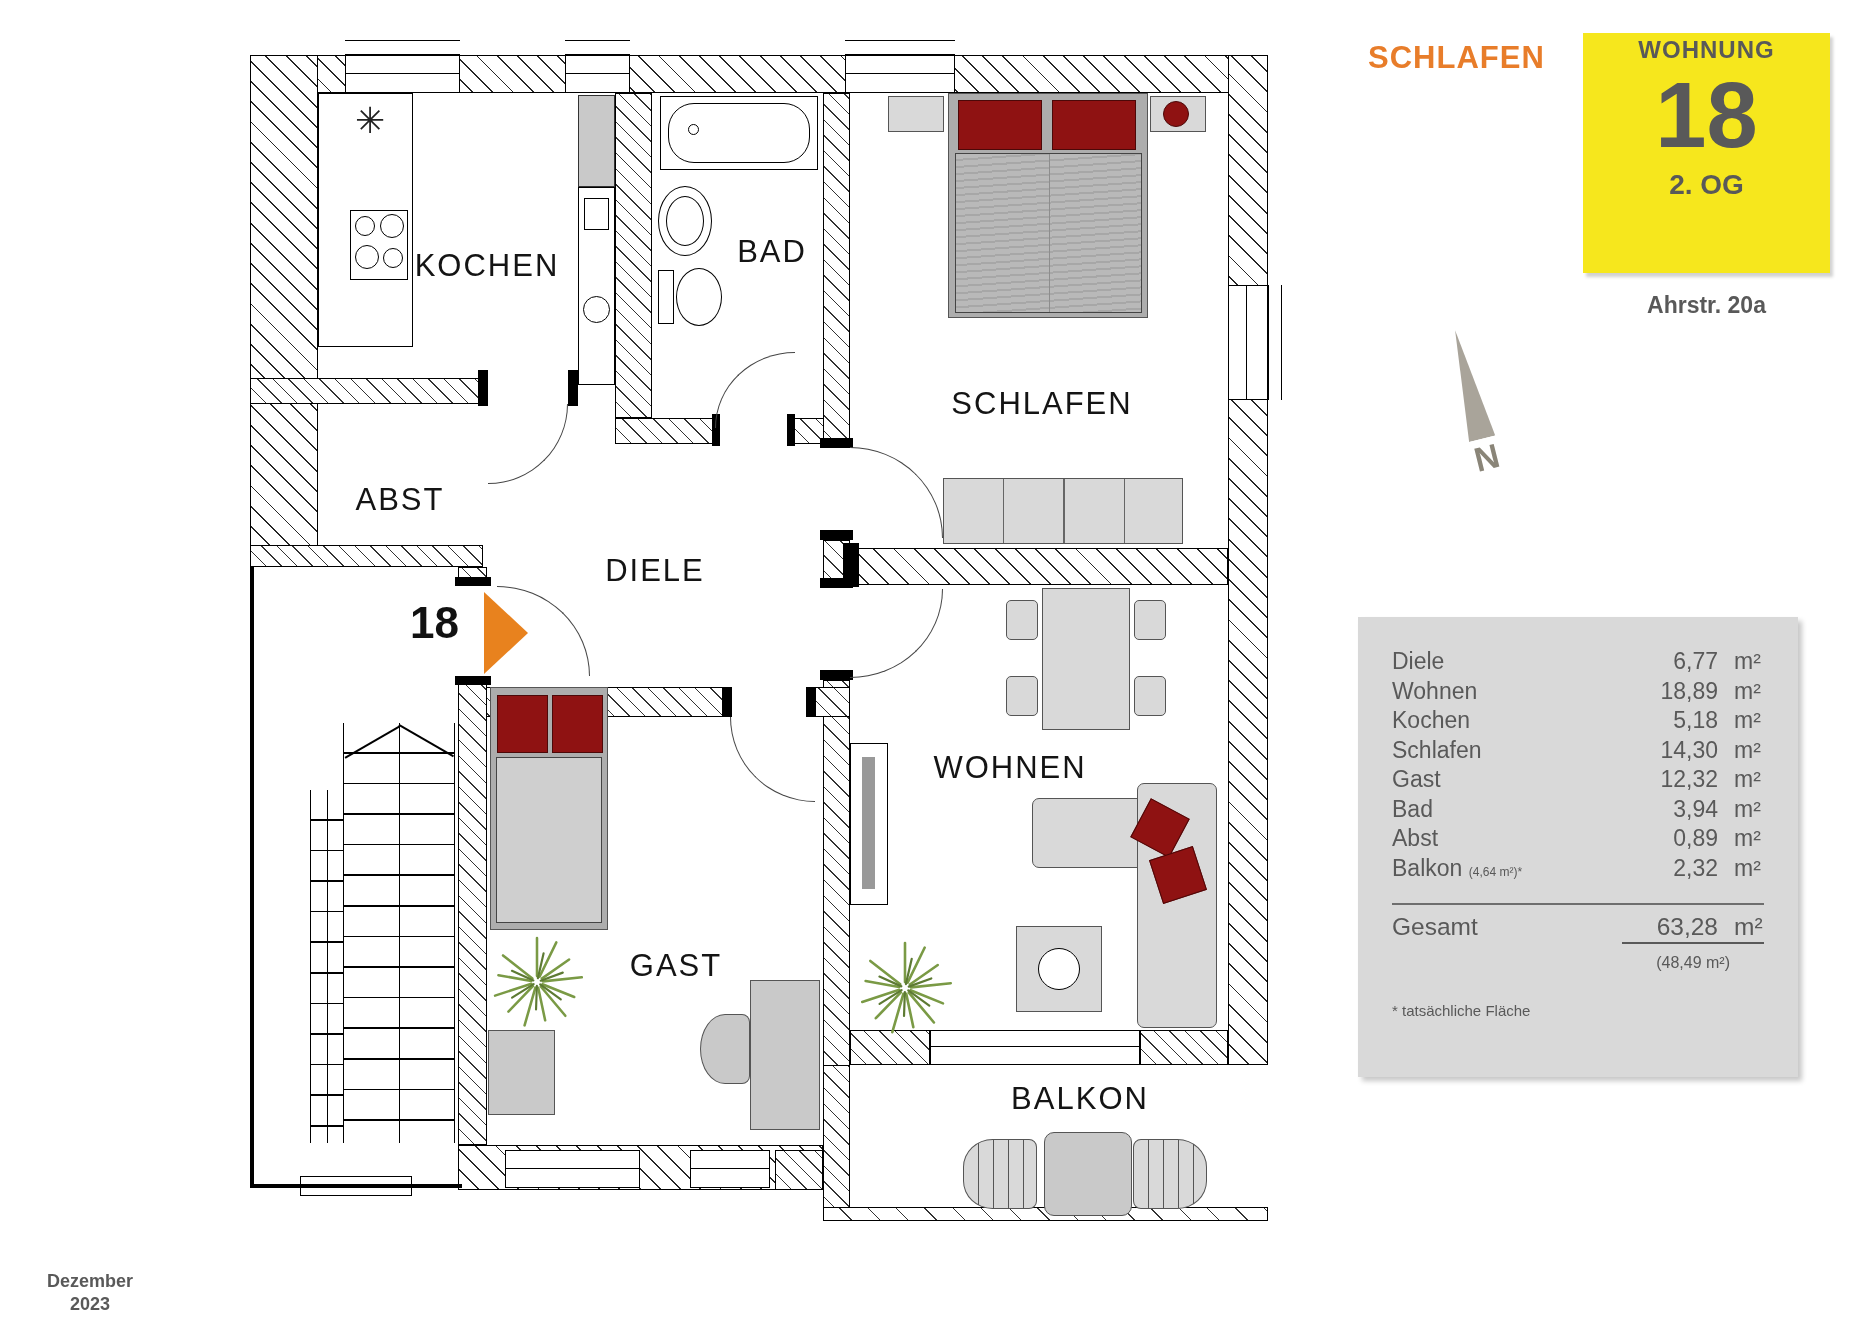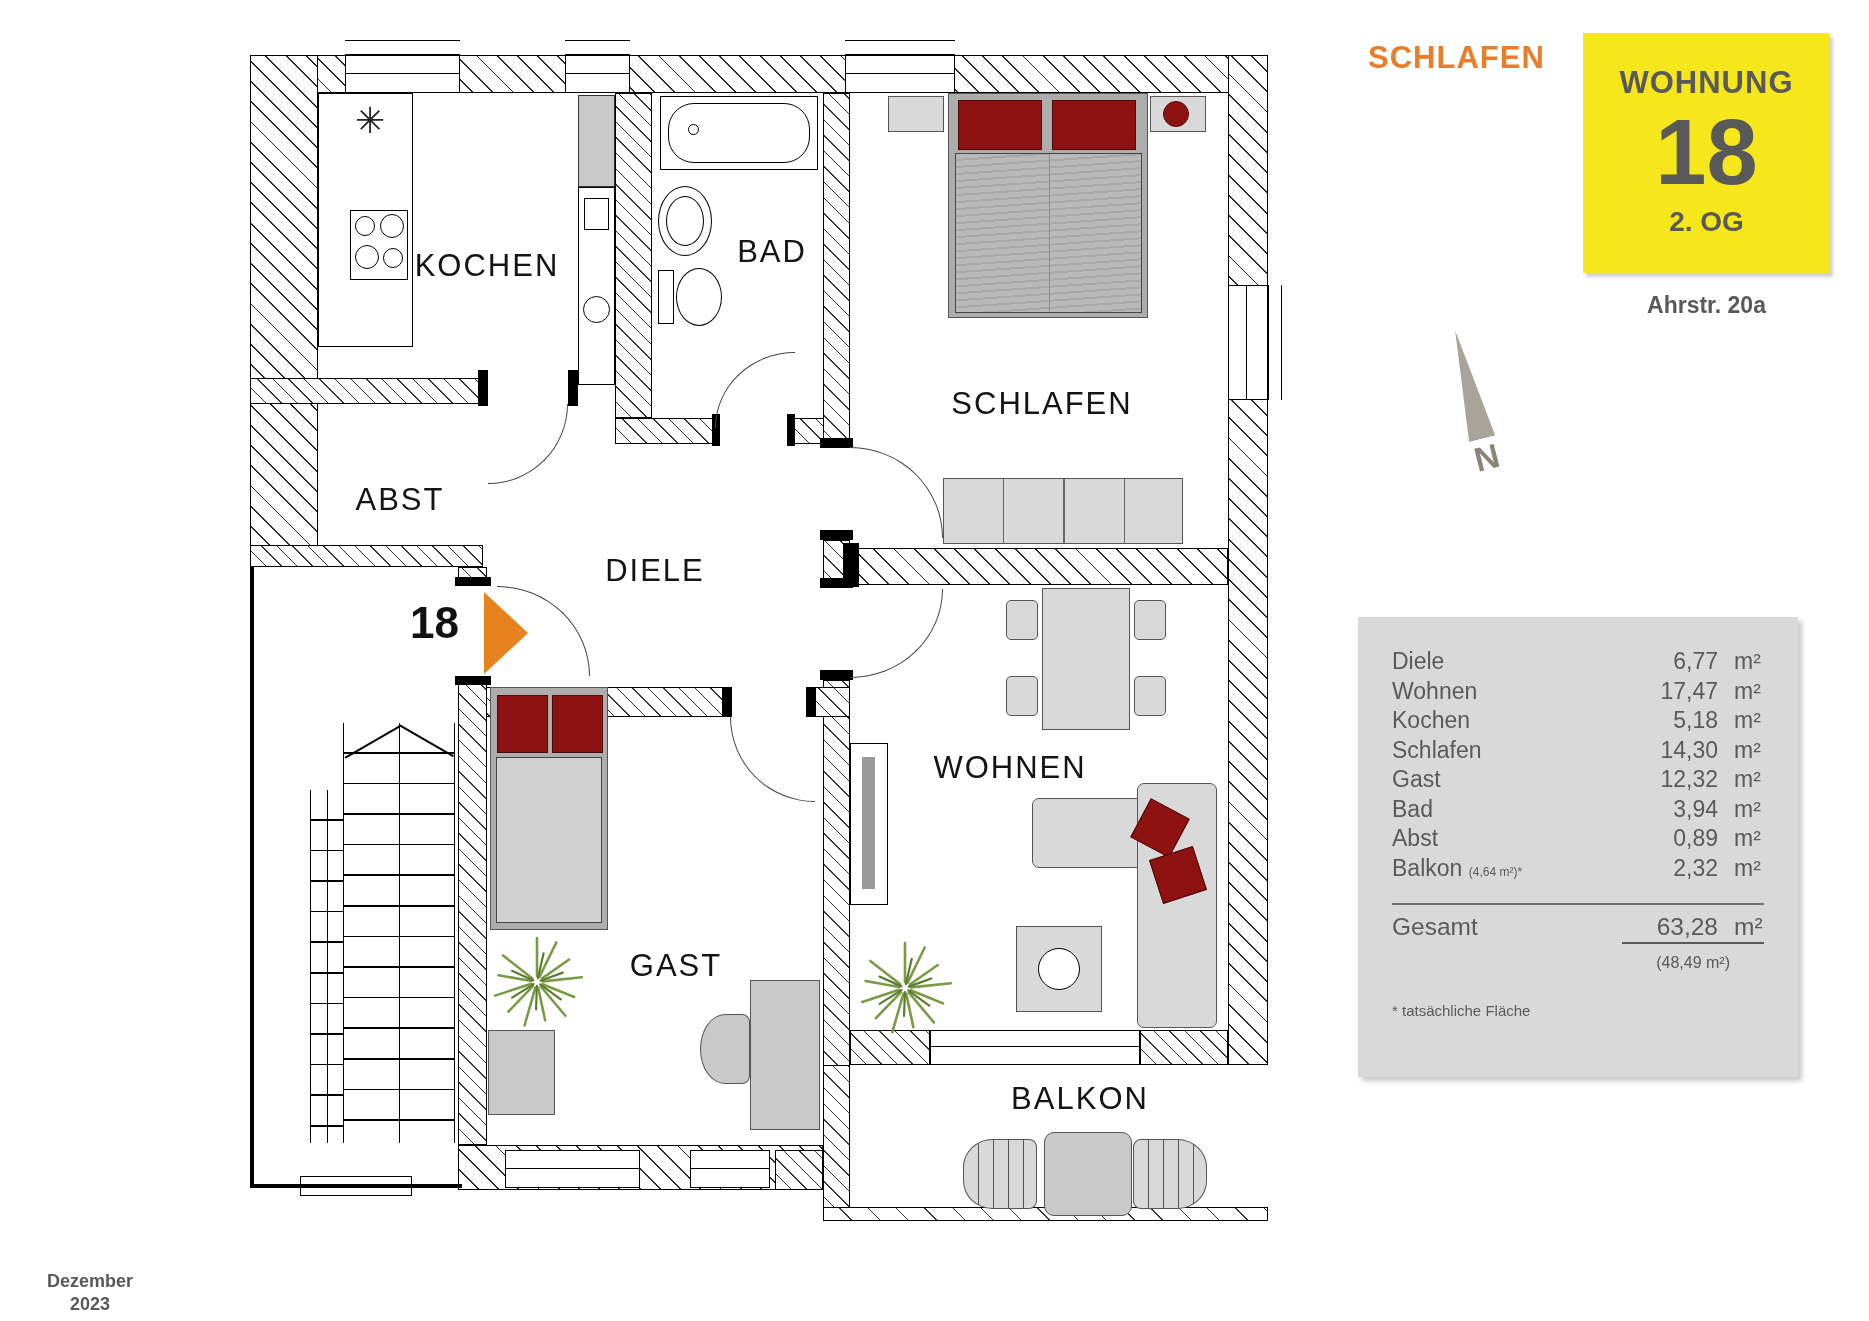--- a/index.html
+++ b/index.html
@@ -42,21 +42,21 @@
   .stripes{background-image:repeating-linear-gradient(90deg,transparent 0 14px,#555 14px 15px);}
   
   .rlabel{position:absolute;transform:translateX(-50%);font-size:31px;letter-spacing:2px;color:#141414;white-space:nowrap;}
   .num18{position:absolute;font-size:44px;font-weight:bold;color:#111;}
   .tri18{position:absolute;width:0;height:0;border-left:44px solid #e8821e;
          border-top:41px solid transparent;border-bottom:41px solid transparent;}
   
   .vorab{position:absolute;font-size:31px;font-weight:bold;color:#e87d2a;letter-spacing:1px;}
   .ybox{position:absolute;background:#f6e71d;color:#595959;text-align:center;
         box-shadow:3px 4px 3px rgba(0,0,0,.18);}
-  .ybox .l1{font-size:31px;font-weight:bold;letter-spacing:1px;margin-top:32px;}
+  .ybox .l1{font-size:24px;font-weight:bold;letter-spacing:1px;margin-top:3px;}
   .ybox .l2{font-size:92px;font-weight:bold;line-height:0.95;margin-top:8px;}
   .ybox .l3{font-size:28px;font-weight:bold;margin-top:10px;}
   .addr{position:absolute;width:247px;text-align:center;font-size:23px;font-weight:bold;color:#595959;}
   .compass{position:absolute;transform:rotate(-14deg);text-align:center;width:90px;}
   .compass .needle{width:42px;height:112px;margin:0 auto;background:#a9a49a;
         clip-path:polygon(50% 0,82% 100%,18% 100%);filter:drop-shadow(0 0 1px #6b675e);}
   .compass .n{font-size:34px;font-weight:bold;color:#8a8578;line-height:1;margin-top:2px;}
   .panel{position:absolute;box-sizing:border-box;background:#d9d9d9;color:#595959;
         box-shadow:4px 4px 5px rgba(0,0,0,.22);padding:30px 34px 0 34px;}
   .panel h2{margin:8px 0 30px 0;font-size:32px;font-weight:bold;
@@ -279,21 +279,21 @@
 
   <div class="panel" style="left:1358px;top:617px;width:440px;height:460px;">
 
     <div class="arow">
       <span>Diele</span>
       <span class="val">6,77</span>
       <span class="unit">m²</span>
     </div>
     <div class="arow">
       <span>Wohnen</span>
-      <span class="val">17,47</span>
+      <span class="val">18,89</span>
       <span class="unit">m²</span>
     </div>
     <div class="arow">
       <span>Kochen</span>
       <span class="val">5,18</span>
       <span class="unit">m²</span>
     </div>
     <div class="arow">
       <span>Schlafen</span>
       <span class="val">14,30</span>

